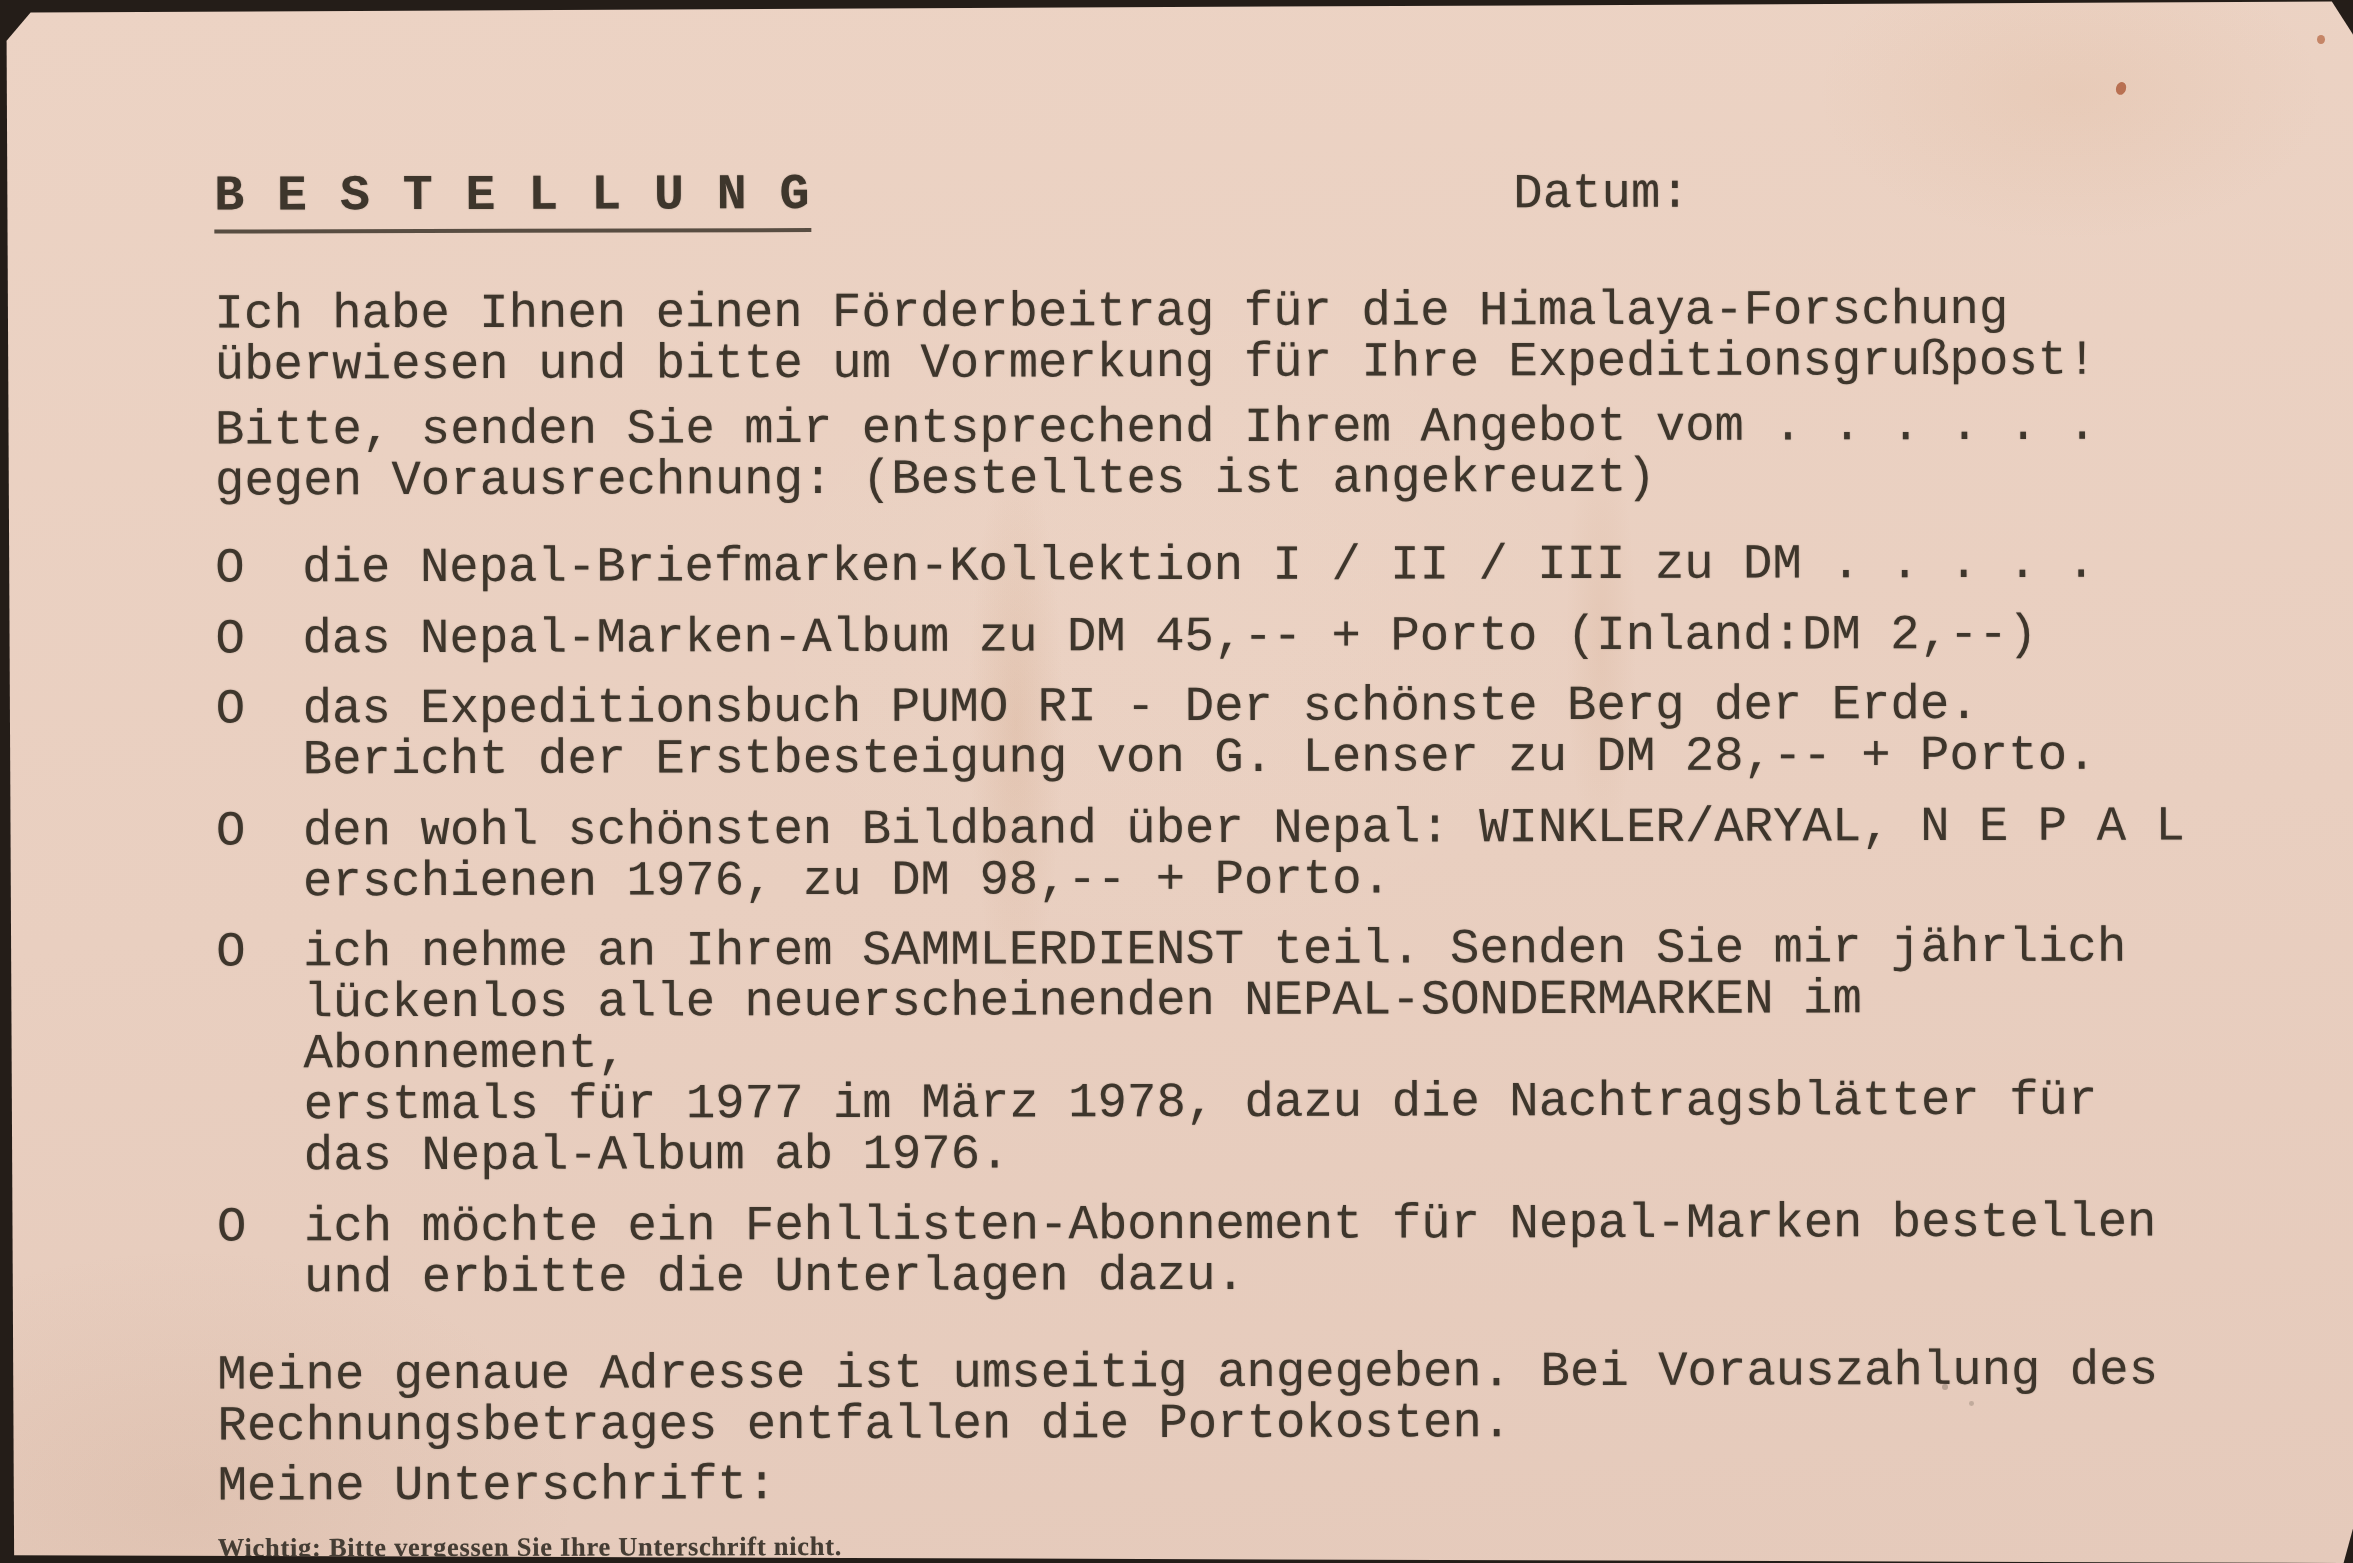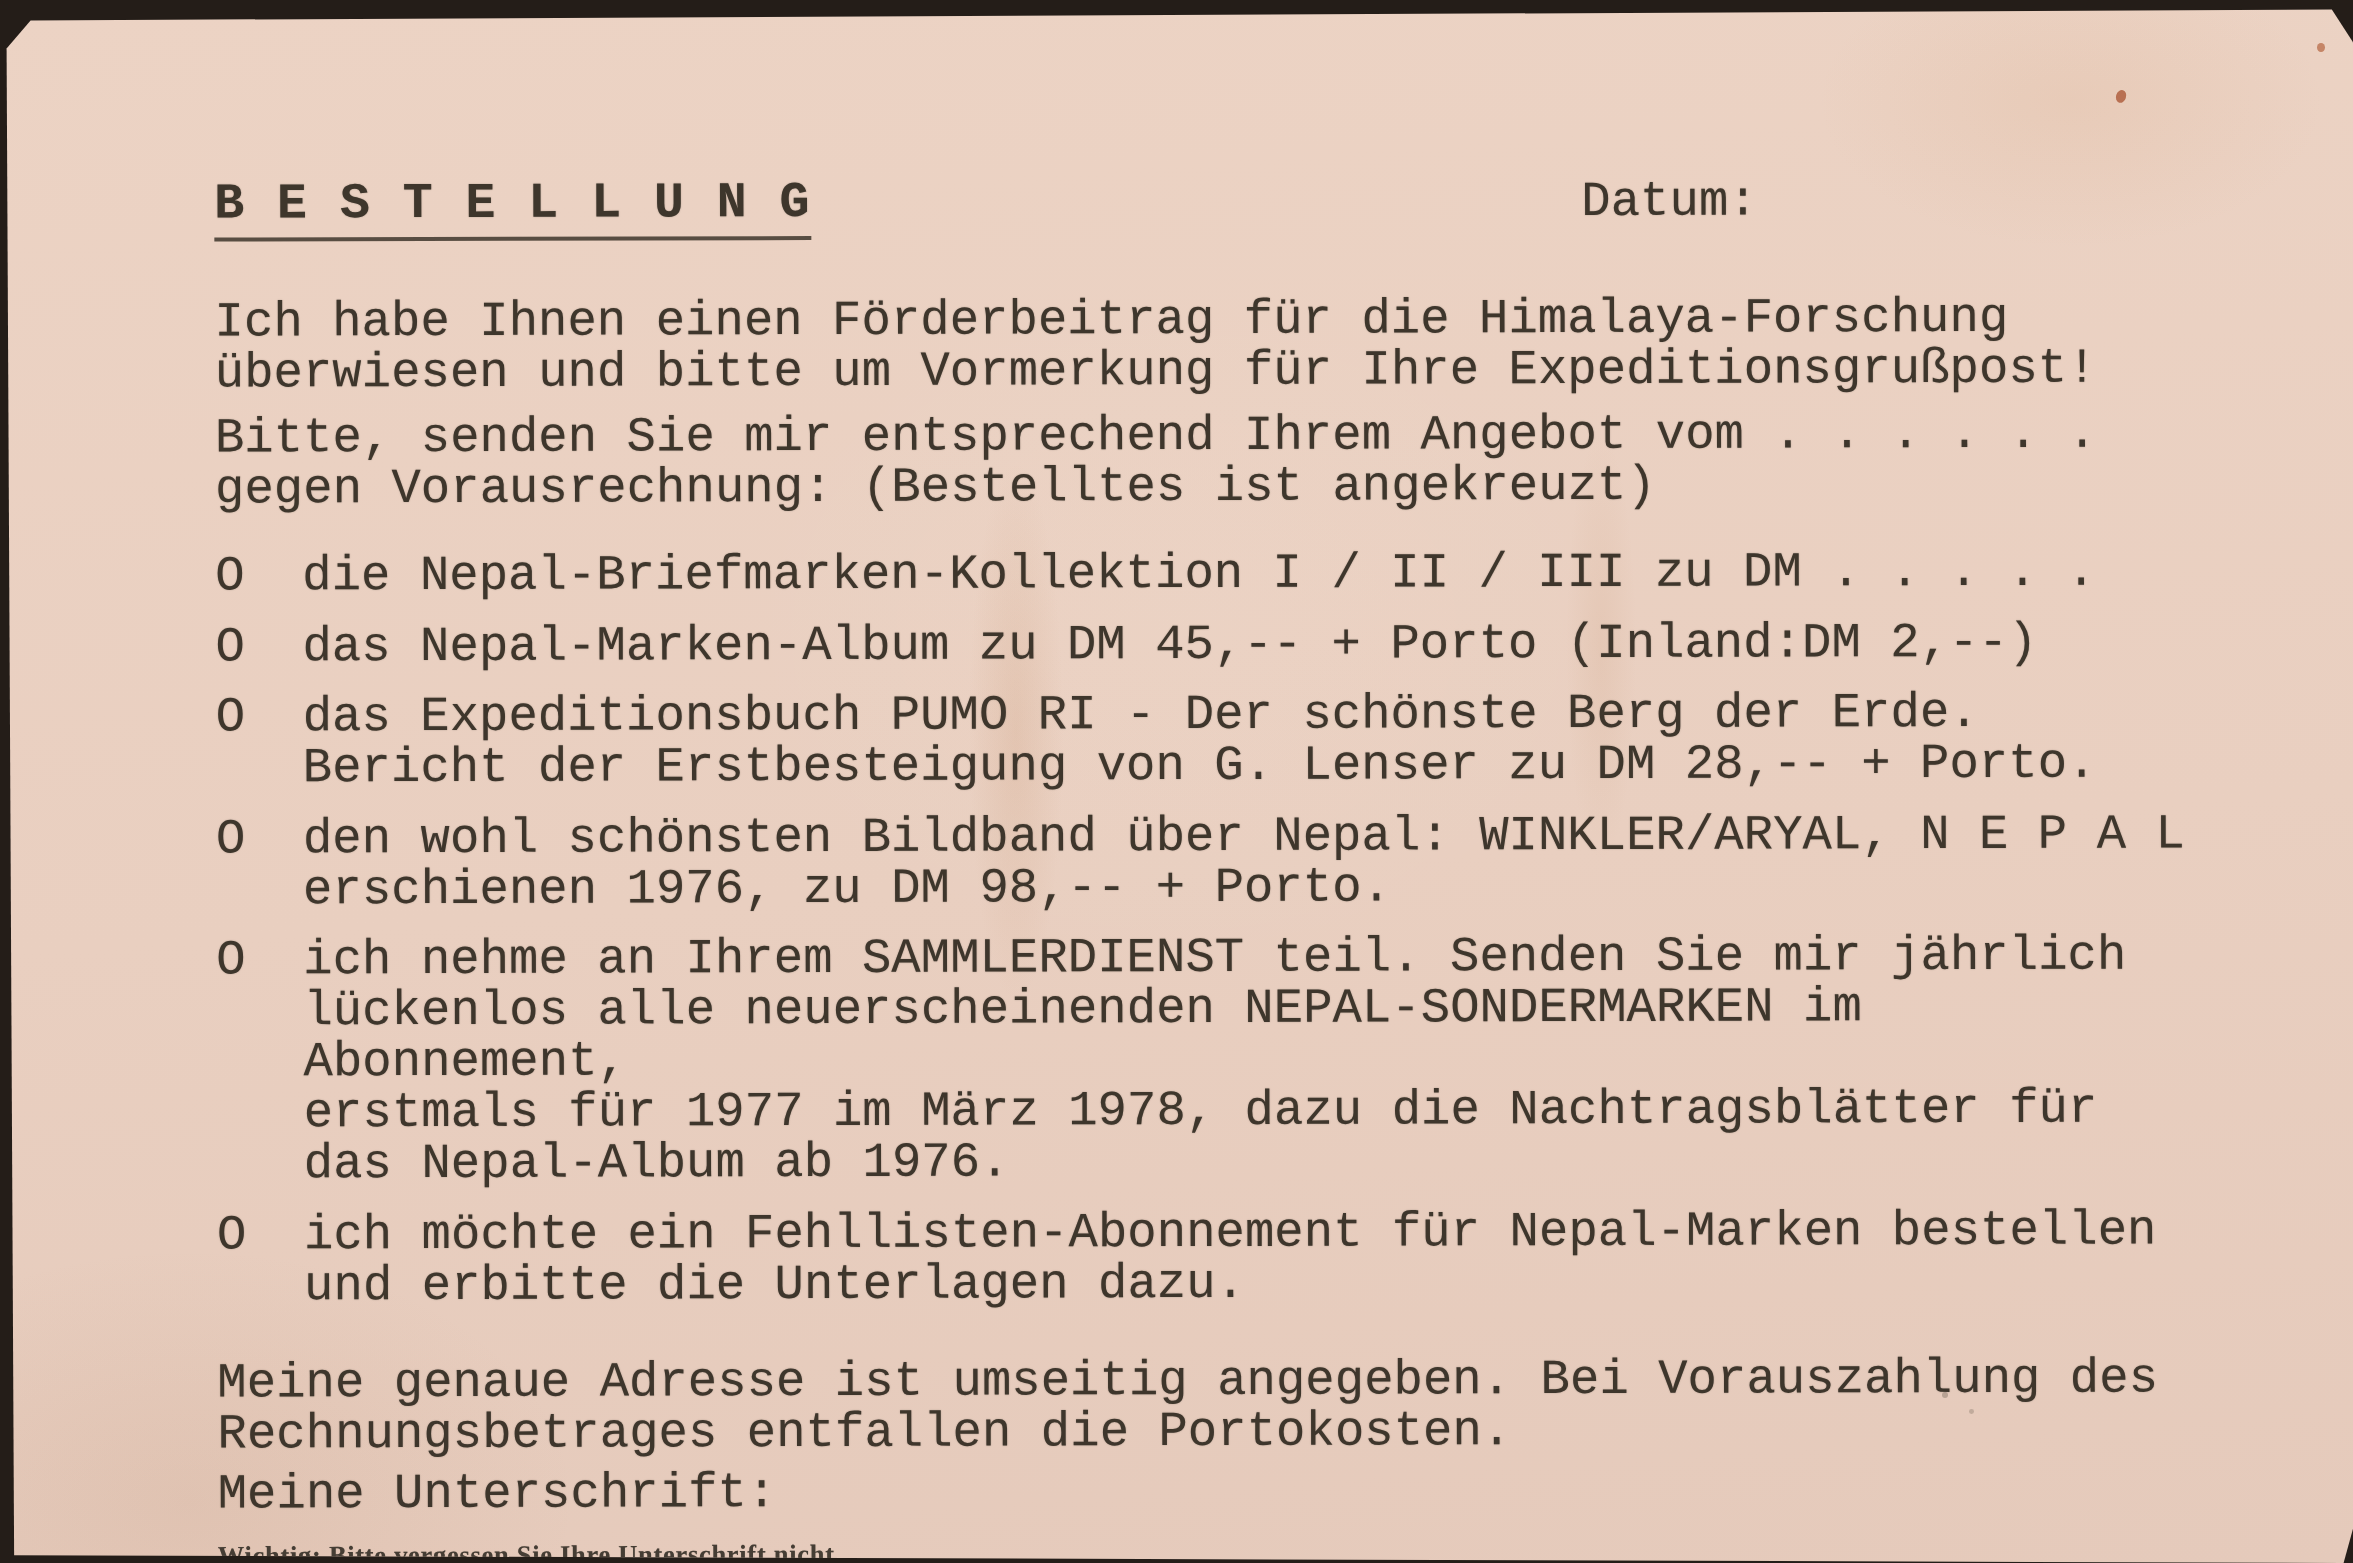--- a/index.html
+++ b/index.html
@@ -14,21 +14,20 @@
     position: absolute;
     inset: 0;
     clip-path: polygon(1.3% 0.8%, 99.1% 0.1%, 100% 2.2%, 100% 97.8%, 99.6% 100%, 0.6% 99.5%, 0.28% 2.6%);
     background:
       radial-gradient(ellipse 66px 376px at 1016px 724px, rgba(186,130,88,0.16), transparent 72%),
       radial-gradient(ellipse 49px 299px at 1601px 640px, rgba(186,130,88,0.11), transparent 72%),
       radial-gradient(ellipse 362px 209px at 88% 6%, rgba(205,150,104,0.12), transparent 70%),
       radial-gradient(ellipse 557px 362px at 8% 96%, rgba(165,115,82,0.10), transparent 70%),
       radial-gradient(ellipse 627px 487px at 50% 40%, rgba(255,245,235,0.06), transparent 75%),
       linear-gradient(176deg, #ecd3c4 0%, #e9cfc0 55%, #e5cabb 100%);
-    margin-top: 8px;
   }
   .speck { position: absolute; border-radius: 50%; }
   .speck-1 { left: 2116px; top: 82px; width: 10.4px; height: 13.2px; background: #a8522f; opacity: .75; transform: rotate(18deg); }
   .speck-2 { left: 2317px; top: 35px;  width: 7.7px; height: 9px; background: #b05c36; opacity: .65; }
   .speck-3 { left: 1942px; top: 1384px; width: 6.3px; height: 6.3px; background: #8a7a6c; opacity: .5; }
   .speck-4 { left: 1969px; top: 1401px; width: 4.9px; height: 4.9px; background: #8a7a6c; opacity: .4; }
 
   .content {
     position: absolute;
     left: 216px;
@@ -47,21 +46,21 @@
   .title {
     display: inline-block;
     margin: 0;
     font-size: 50px;
     font-weight: bold;
     line-height: 60px;
     border-bottom: 4.2px solid rgba(62,54,44,0.85);
     padding-bottom: 2.8px;
     letter-spacing: 1.4px;
   }
-  .date-label { position: absolute; left: 1367px; top: 5.6px; }
+  .date-label { position: absolute; left: 1299px; top: 5.6px; }
 
   .para-1 { margin-bottom: 14px; }
   .para-2 { margin-bottom: 36px; }
 
   .item { display: flex; align-items: flex-start; margin-bottom: 19.5px; }
   .item-marker { flex: 0 0 87px; }
   .item-text { flex: 1 1 auto; }
   .items { margin-bottom: 46px; }
 
   .footer-note { margin-bottom: 9.7px; }

